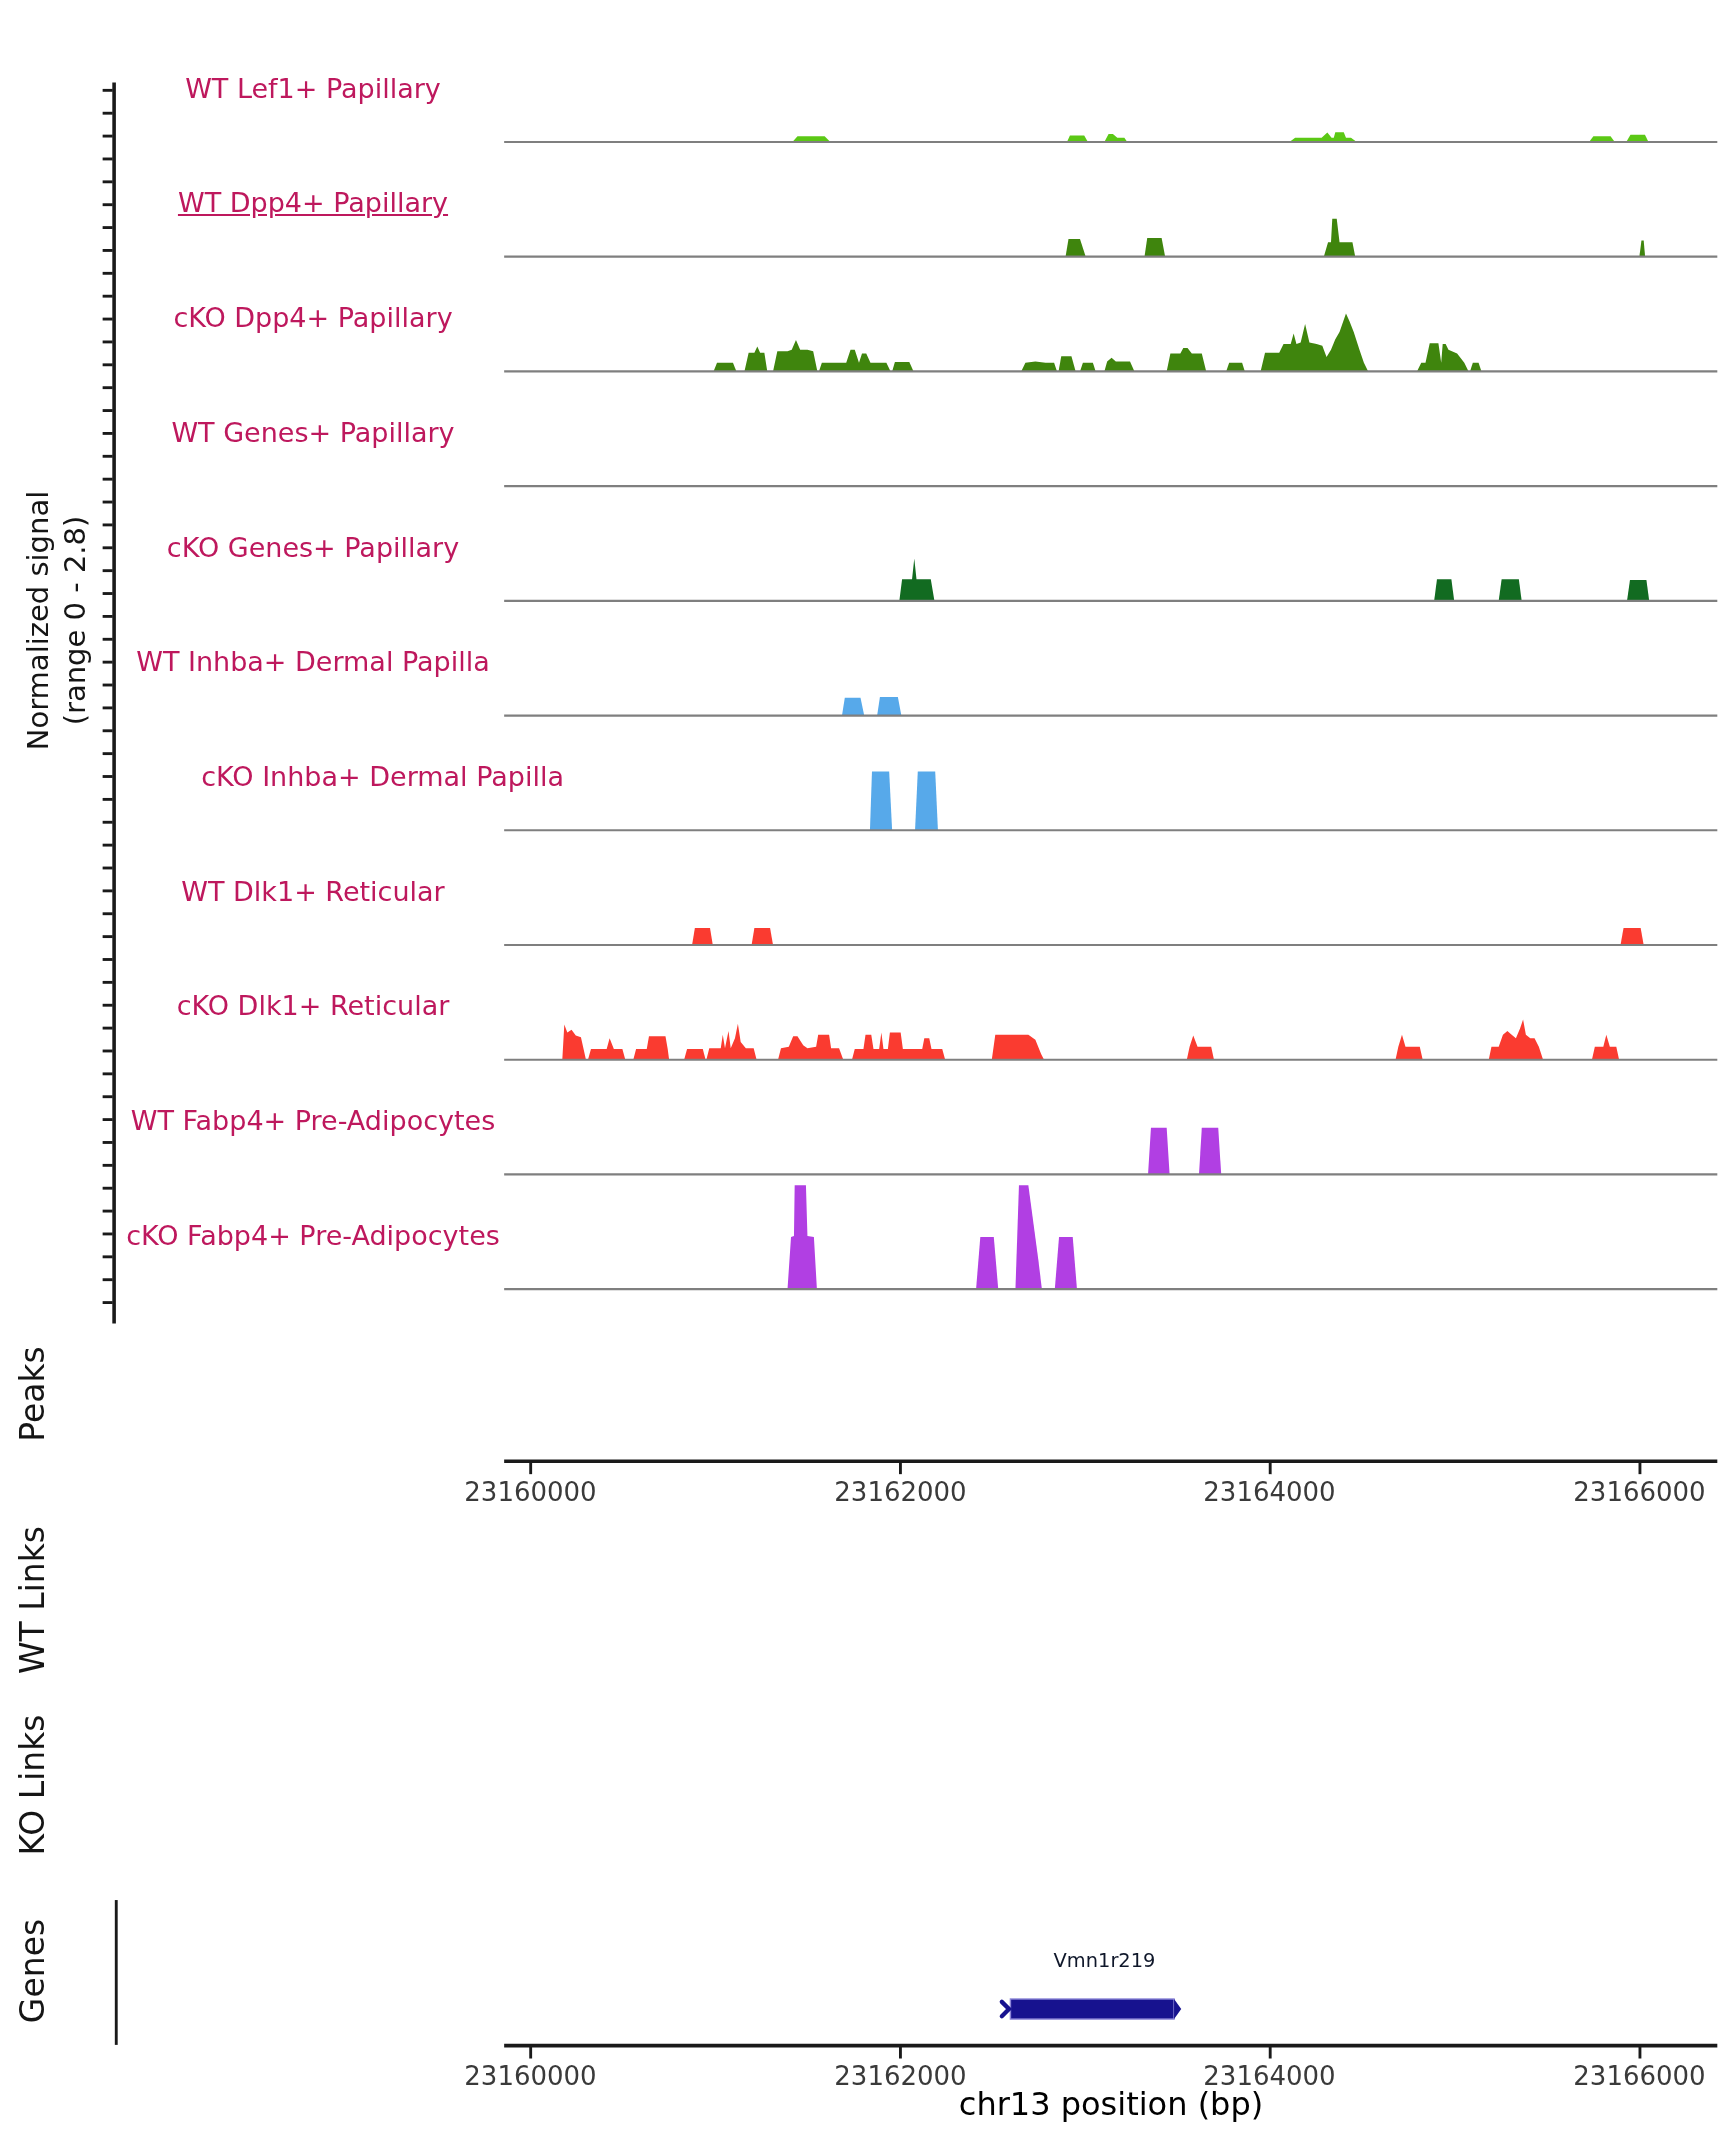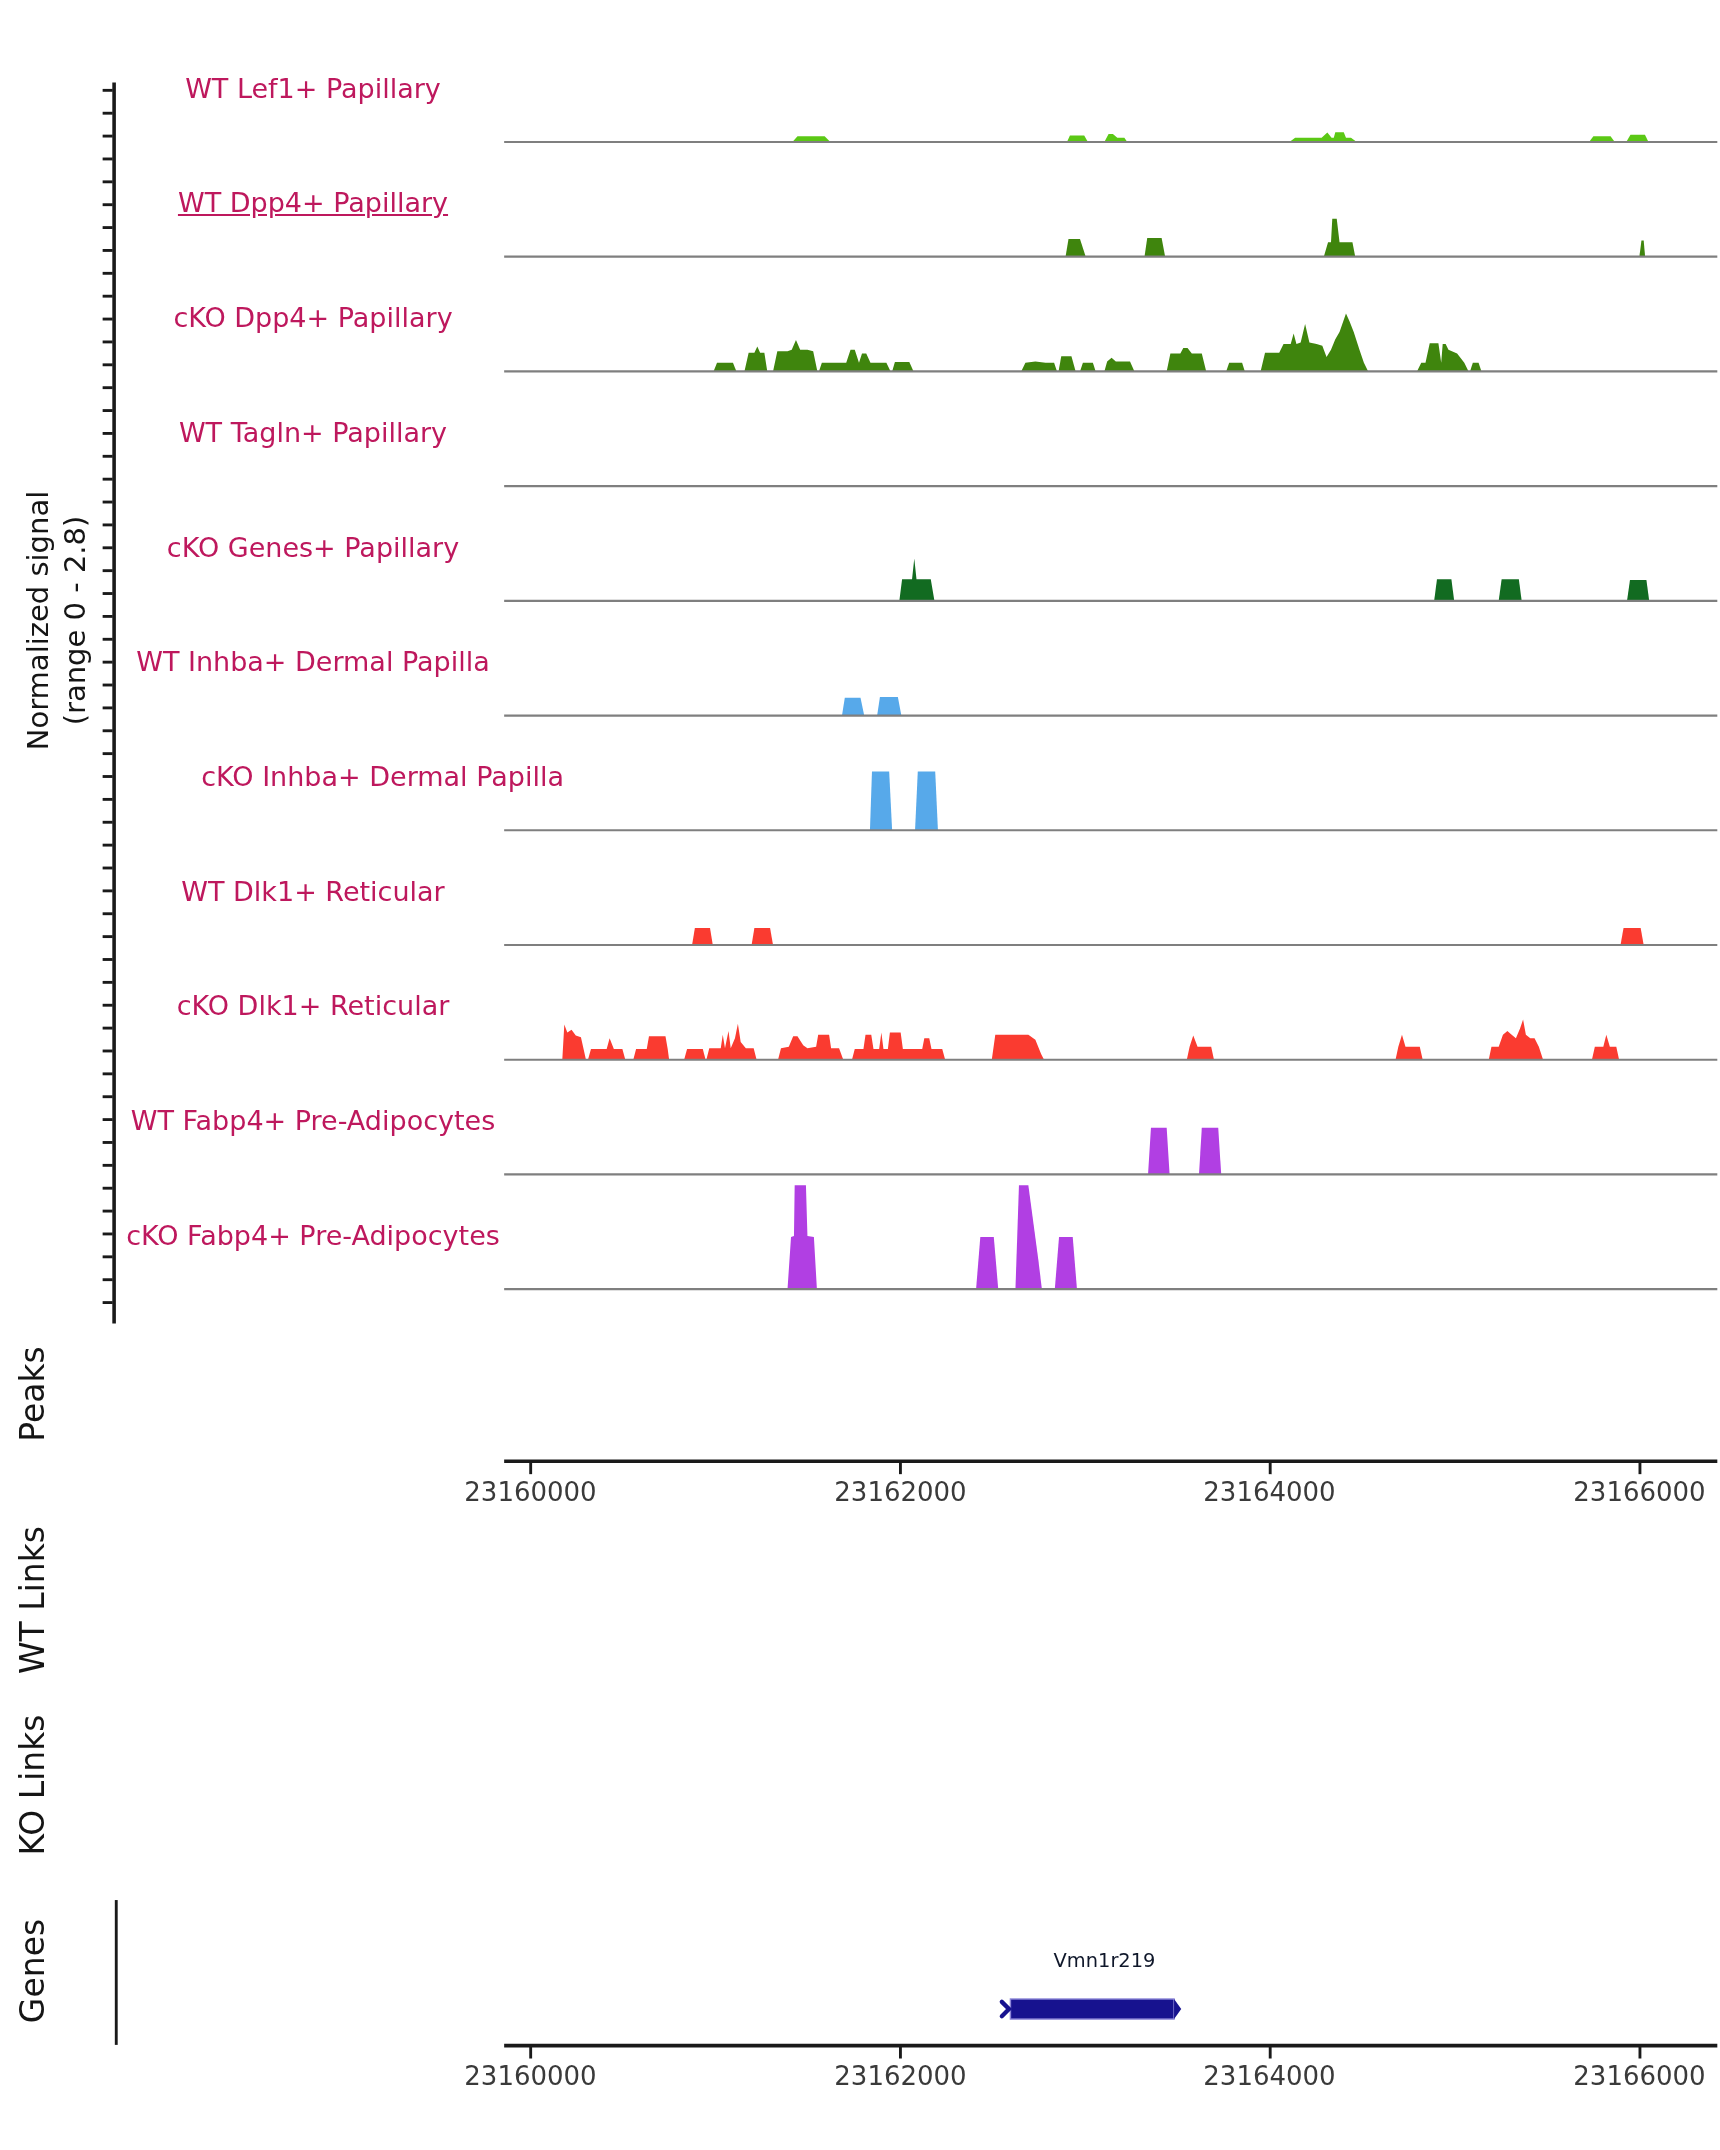--- a/index.html
+++ b/index.html
@@ -176,26 +176,27 @@
     <div>Normalized signal</div>
     <div>(range 0 - 2.8)</div>
   </div>
 
   <div class="rot-label section-label" style="left:-111px; top:1374px;">Peaks</div>
   <div class="rot-label section-label" style="left:-111px; top:1580px;">WT Links</div>
   <div class="rot-label section-label" style="left:-111px; top:1765px;">KO Links</div>
   <div class="rot-label section-label" style="left:-111px; top:1951px;">Genes</div>
 
   <div class="gene-name" style="left:961px; top:1949px;">Vmn1r219</div>
+  <div class="xaxis-title" style="left:824px; top:2085px;">chr13 position (bp)</div>
 
   <div id="track-labels">
       <div class="track-label" style="left: 62px; top: 72px;">WT Lef1+ Papillary</div>
       <div class="track-label" style="left: 62px; top: 186px; text-decoration: underline;">WT Dpp4+ Papillary</div>
       <div class="track-label" style="left: 62px; top: 301px;">cKO Dpp4+ Papillary</div>
-      <div class="track-label" style="left: 62px; top: 416px;">WT Tagln+ Papillary</div>
+      <div class="track-label" style="left: 62px; top: 416px;">WT Genes+ Papillary</div>
       <div class="track-label" style="left: 62px; top: 531px;">cKO Genes+ Papillary</div>
       <div class="track-label" style="left: 62px; top: 645px;">WT Inhba+ Dermal Papilla</div>
       <div class="track-label" style="left: 62px; top: 760px; text-align: right;">cKO Inhba+ Dermal Papilla</div>
       <div class="track-label" style="left: 62px; top: 875px;">WT Dlk1+ Reticular</div>
       <div class="track-label" style="left: 62px; top: 989px;">cKO Dlk1+ Reticular</div>
       <div class="track-label" style="left: 62px; top: 1104px;">WT Fabp4+ Pre-Adipocytes</div>
       <div class="track-label" style="left: 62px; top: 1219px;">cKO Fabp4+ Pre-Adipocytes</div>
     </div>
   <div id="tick-labels-peaks">
       <div class="tick-label" style="left: 423px; top: 1477px;">23160000</div>

